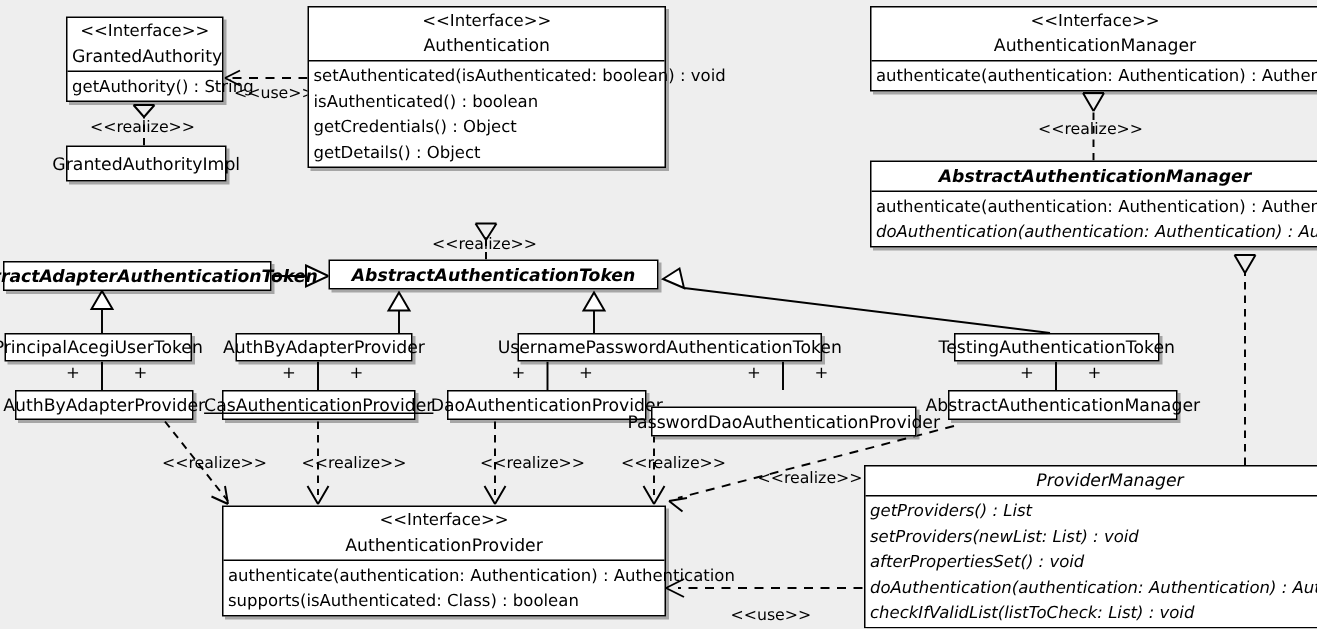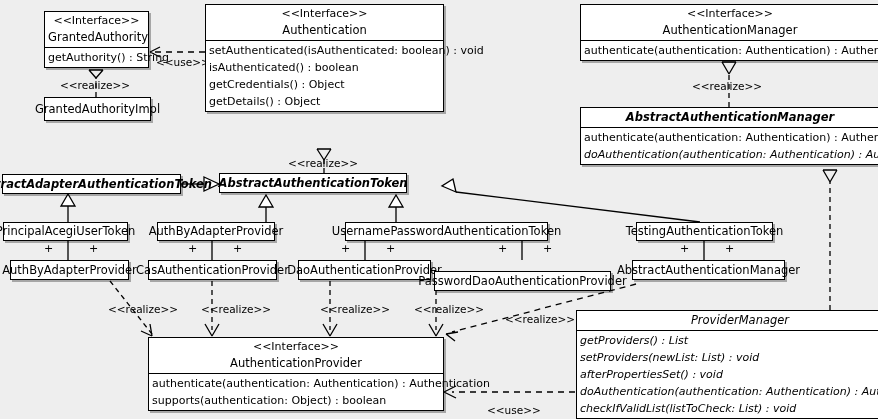--- a/index.html
+++ b/index.html
@@ -239,21 +239,21 @@
     <div class="compartment">
       <div class="member">authenticate(authentication: Authentication) : Authentication</div>
       <div class="member abstract">doAuthentication(authentication: Authentication) : Authentication</div>
     </div>
   </div>
 
   <div class="uml-class simple-box" style="left:2px; top:174px; width:179px; height:20px;">
     <div class="cls-name abstract">AbstractAdapterAuthenticationToken</div>
   </div>
 
-  <div class="uml-class simple-box" style="left:219px; top:173px; width:188px; height:20px;">
+  <div class="uml-class simple-box" style="left:219px; top:173px; width:220px; height:20px;">
     <div class="cls-name abstract">AbstractAuthenticationToken</div>
   </div>
 
   <div class="uml-class simple-box" style="left:3px; top:222px; width:125px; height:19px;">
     <div class="cls-name">PrincipalAcegiUserToken</div>
   </div>
 
   <div class="uml-class simple-box" style="left:157px; top:222px; width:118px; height:19px;">
     <div class="cls-name">AuthByAdapterProvider</div>
   </div>
@@ -263,21 +263,21 @@
   </div>
 
   <div class="uml-class simple-box" style="left:636px; top:222px; width:137px; height:19px;justify-content:center;">
     <div class="cls-name">TestingAuthenticationToken</div>
   </div>
 
   <div class="uml-class simple-box" style="left:10px; top:260px; width:119px; height:20px;">
     <div class="cls-name">AuthByAdapterProvider</div>
   </div>
 
-  <div class="uml-class simple-box" style="left:148px; top:260px; width:129px; height:20px;">
+  <div class="uml-class simple-box" style="left:148px; top:260px; width:129px; height:20px;text-decoration:underline;">
     <div class="cls-name">CasAuthenticationProvider</div>
   </div>
 
   <div class="uml-class simple-box" style="left:298px; top:260px; width:133px; height:20px;">
     <div class="cls-name">DaoAuthenticationProvider</div>
   </div>
 
   <div class="uml-class simple-box" style="left:434px; top:260px; width:177px; height:20px;margin-top:11px;">
     <div class="cls-name">PasswordDaoAuthenticationProvider</div>
   </div>
@@ -286,21 +286,21 @@
     <div class="cls-name">AbstractAuthenticationManager</div>
   </div>
 
   <div class="uml-class" style="left:148px; top:337px; width:296px;">
     <div class="compartment">
       <div class="stereotype">&lt;&lt;Interface&gt;&gt;</div>
       <div class="cls-name">AuthenticationProvider</div>
     </div>
     <div class="compartment">
       <div class="member">authenticate(authentication: Authentication) : Authentication</div>
-      <div class="member">supports(authentication: Object) : boolean</div>
+      <div class="member">supports(isAuthenticated: Class) : boolean</div>
     </div>
   </div>
 
   <div class="uml-class" style="left:576px; top:310px; width:328px;font-style:italic;">
     <div class="compartment">
       <div class="cls-name">ProviderManager</div>
     </div>
     <div class="compartment">
       <div class="member">getProviders() : List</div>
       <div class="member">setProviders(newList: List) : void</div>

